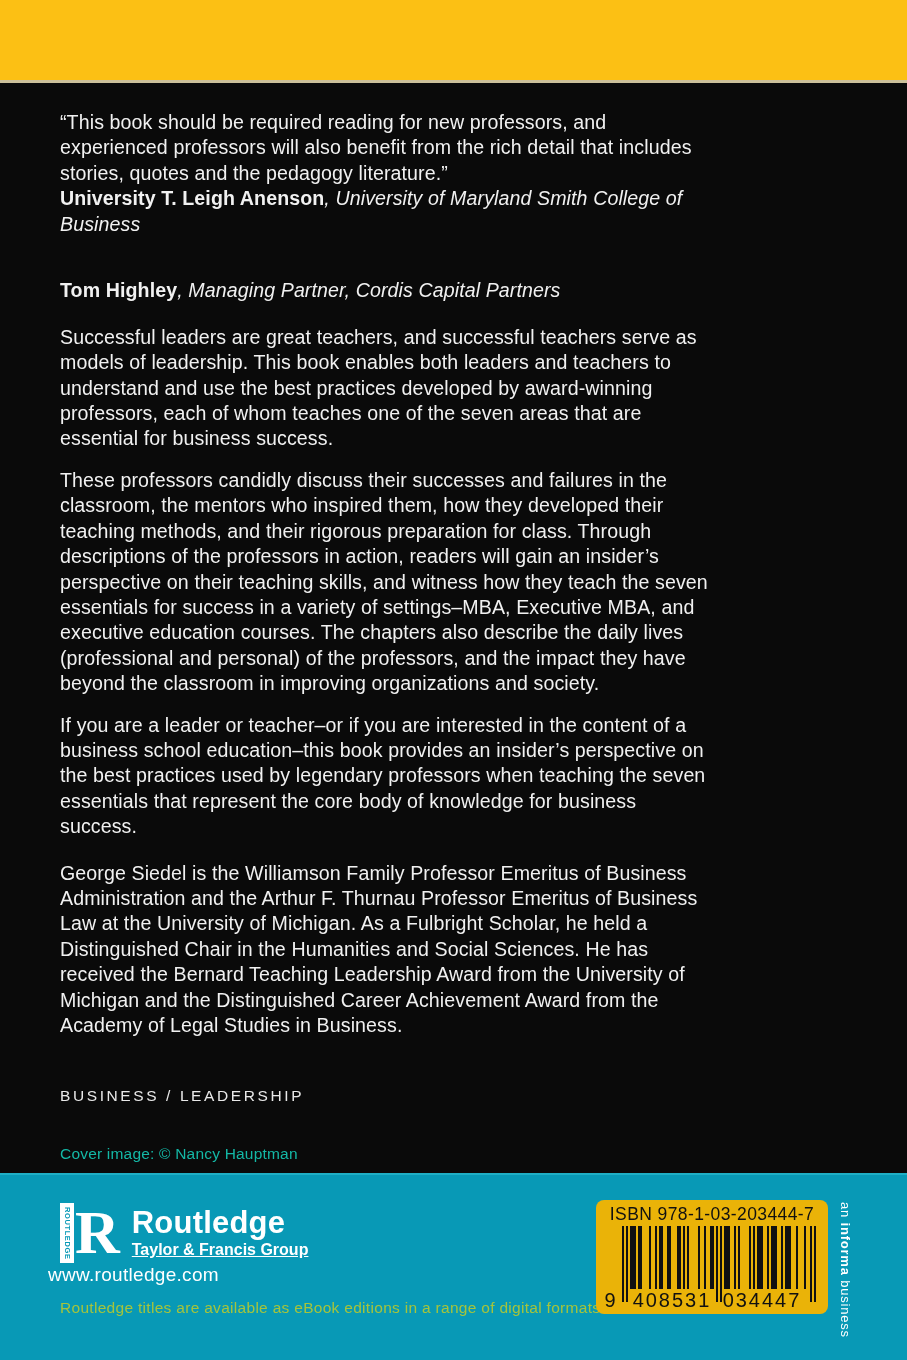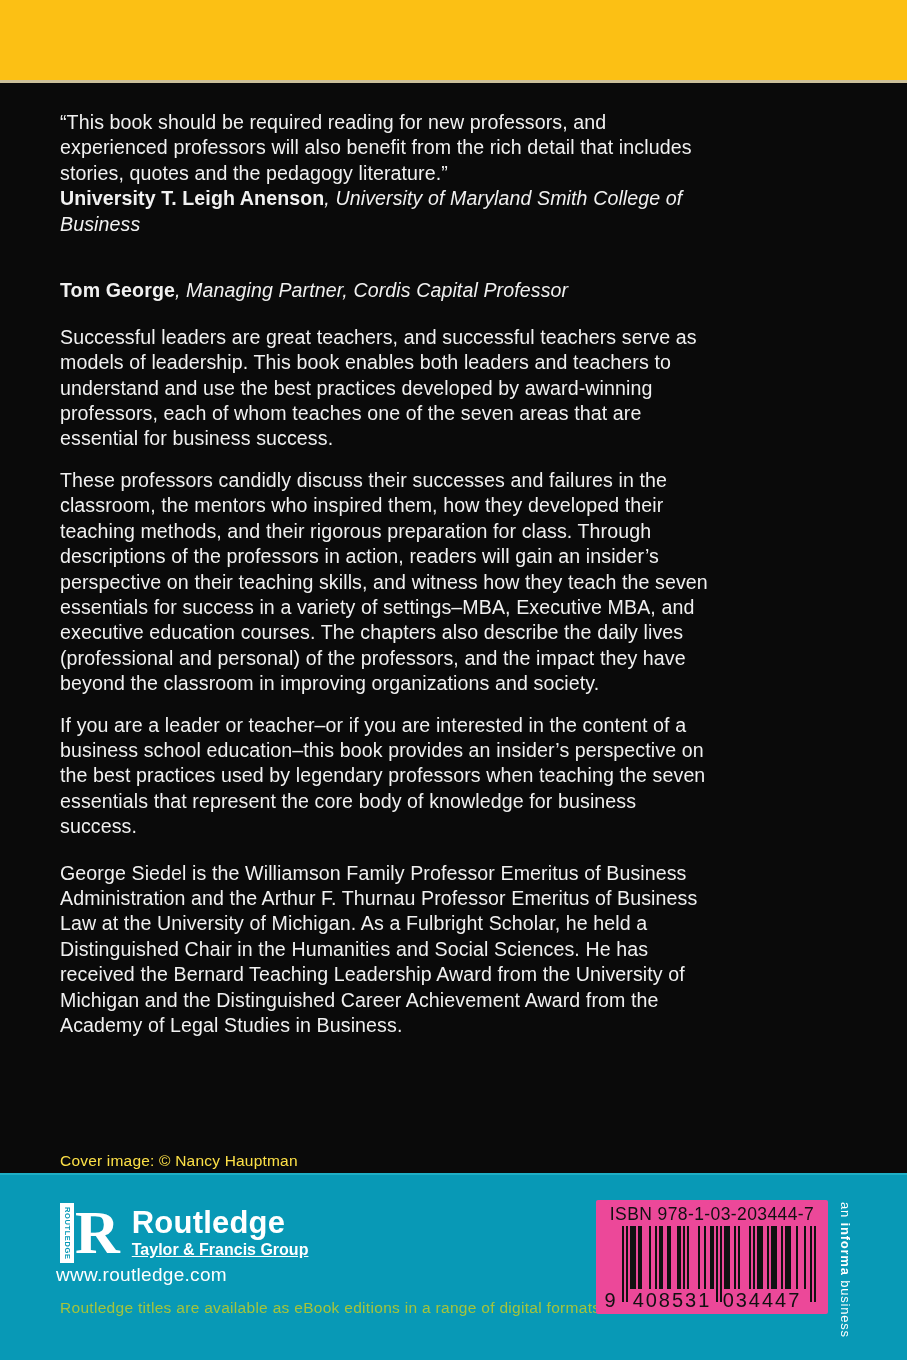--- a/index.html
+++ b/index.html
@@ -22,21 +22,21 @@
   }
   .content p{margin:0 0 16px 0;}
   .content p.gap-lg{margin-bottom:21px;}
   .quote em{font-weight:400;}
   .quote strong{font-weight:700;}
   .bio strong{font-weight:400;}
   .category{
     margin-top:45px;font-size:15.5px;letter-spacing:2.6px;color:#e9e9e9;
   }
   .credit{
-    position:absolute;left:60px;bottom:190px;color:#fde047;
+    position:absolute;left:60px;bottom:197px;color:#14b8a6;
     font-size:15.5px;letter-spacing:0.2px;
   }
   
   .bottom-band{
     position:absolute;left:0;bottom:0;width:907px;height:187px;
     background:#0899b6;border-top:2px solid #1fafc6;box-sizing:border-box;
   }
   .logo-row{position:absolute;left:60px;top:28px;display:flex;align-items:flex-start;}
   .logo-mark{display:flex;align-items:stretch;height:60px;}
   .logo-strip{
@@ -45,26 +45,26 @@
     display:flex;align-items:center;justify-content:center;
     font-family:"Liberation Sans", sans-serif;
   }
   .logo-r{
     color:#ffffff;font-family:"Liberation Serif", serif;font-weight:700;
     font-size:62px;line-height:58px;margin-left:1px;
   }
   .logo-text{margin-left:12px;padding-top:4px;}
   .logo-name{color:#fff;font-size:31px;line-height:32px;font-weight:600;letter-spacing:0.2px;}
   .logo-group{color:#fff;font-size:16px;line-height:20px;font-weight:600;margin-top:1px;text-decoration:underline;}
-  .website{position:absolute;left:56px;top:89px;color:#fff;font-size:19px;letter-spacing:0.3px;}
+  .website{position:absolute;left:48px;top:89px;color:#fff;font-size:19px;letter-spacing:0.3px;}
   .ebook-note{position:absolute;left:60px;top:124px;color:#a5c43c;font-size:15.5px;letter-spacing:0.3px;}
   
   .barcode-box{
     position:absolute;left:596px;top:25px;width:232px;height:114px;
-    background:#ec4899;border-radius:2px;
+    background:#eab308;border-radius:8px;
   }
   .isbn-label{
     position:absolute;top:4px;left:0;width:100%;text-align:center;
     color:#111;font-size:17.5px;letter-spacing:0.4px;font-weight:400;
   }
   .barcode-bars{position:absolute;left:26px;top:26px;}
   .bc-digit{
     position:absolute;bottom:2px;color:#111;font-size:20px;letter-spacing:2px;
     text-align:center;
   }
@@ -85,29 +85,30 @@
 
   <div class="top-band"></div>
 
   <div class="content">
 
     <p class="quote"><span>“This book should be required reading for new professors, and experienced professors will also benefit from the rich detail that includes stories, quotes and the pedagogy literature.”</span><br>
       <strong>University T. Leigh Anenson</strong><em>, University of Maryland Smith College of Business</em>
     </p>
 
     <p class="quote gap-lg"><br>
-      <strong>Tom George</strong><em>, Managing Partner, Cordis Capital Professor</em>
+      <strong>Tom Highley</strong><em>, Managing Partner, Cordis Capital Partners</em>
     </p>
 
     <p>Successful leaders are great teachers, and successful teachers serve as models of leadership. This book enables both leaders and teachers to understand and use the best practices developed by award-winning professors, each of whom teaches one of the seven areas that are essential for business success.</p>
     <p>These professors candidly discuss their successes and failures in the classroom, the mentors who inspired them, how they developed their teaching methods, and their rigorous preparation for class. Through descriptions of the professors in action, readers will gain an insider’s perspective on their teaching skills, and witness how they teach the seven essentials for success in a variety of settings–MBA, Executive MBA, and executive education courses. The chapters also describe the daily lives (professional and personal) of the professors, and the impact they have beyond the classroom in improving organizations and society.</p>
     <p class="gap-lg">If you are a leader or teacher–or if you are interested in the content of a business school education–this book provides an insider’s perspective on the best practices used by legendary professors when teaching the seven essentials that represent the core body of knowledge for business success.</p>
 
     <p class="bio"><strong>George Siedel</strong><span> is the Williamson Family Professor Emeritus of Business Administration and the Arthur F. Thurnau Professor Emeritus of Business Law at the University of Michigan. As a Fulbright Scholar, he held a Distinguished Chair in the Humanities and Social Sciences. He has received the Bernard Teaching Leadership Award from the University of Michigan and the Distinguished Career Achievement Award from the Academy of Legal Studies in Business.</span></p>
 
+    <div class="category">BUSINESS / LEADERSHIP</div>
   </div>
 
   <div class="credit">Cover image: © Nancy Hauptman</div>
 
   <div class="bottom-band">
 
     <div class="logo-row">
       <div class="logo-mark">
         <div class="logo-strip">ROUTLEDGE</div>
         <div class="logo-r">R</div>

